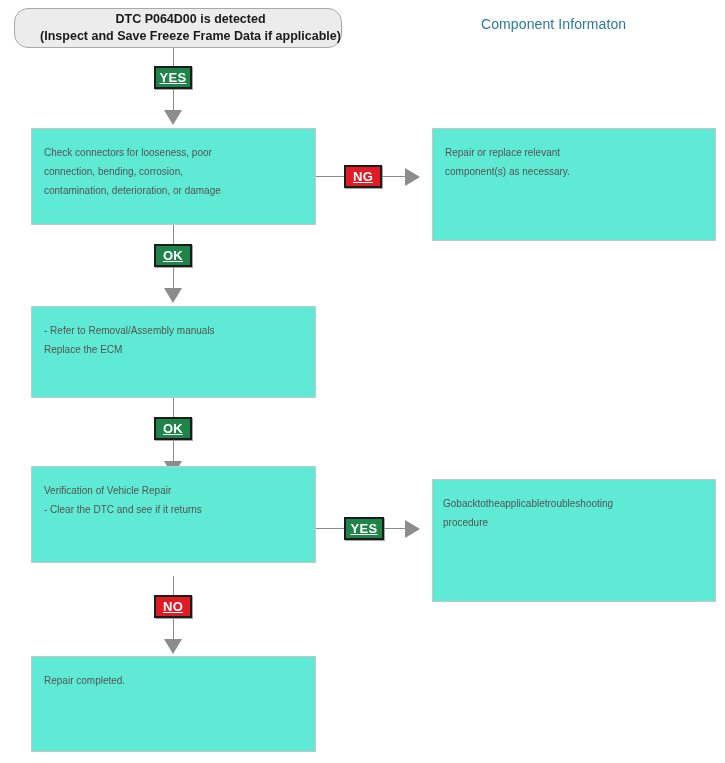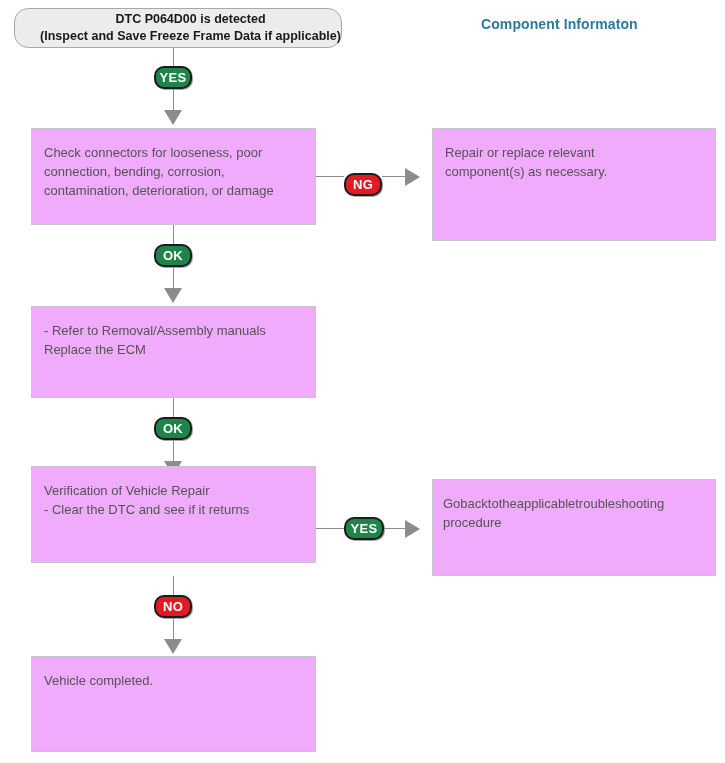--- a/index.html
+++ b/index.html
@@ -40,34 +40,34 @@
     text-align: center;
     display: flex;
     flex-direction: column;
     align-items: center;
     justify-content: center;
   }
   .start-box .line { white-space: nowrap; padding-left: 25px; }
 
   
   .proc-box {
-    background: #f0abfc;
+    background: #5eead4;
     border: 1px solid #c6c6c6;
     color: #545454;
-    font-size: 13px;
+    font-size: 10px;
     line-height: 19px;
     padding: 14px 12px 8px 12px;
   }
   .proc-box .line { display: block; }
 
   
   .section-title {
     color: #2b7a9b;
     font-size: 14px;
-    font-weight: bold;
+    font-weight: normal;
     letter-spacing: 0.1px;
     white-space: nowrap;
   }
 
   
   .vline {
     position: absolute;
     width: 1px;
     background: #8c8c8c;
   }
@@ -98,23 +98,24 @@
     position: absolute;
     box-sizing: border-box;
     border: 2px solid #1b1b1b;
     color: #ffffff;
     font-size: 13px;
     font-weight: bold;
     line-height: 1;
     display: flex;
     align-items: center;
     justify-content: center;
-    border-radius: 10px;
+    border-radius: 0;
     box-shadow: 1px 1px 0 rgba(0,0,0,0.35);
     letter-spacing: 0.3px;
+    text-decoration: underline;
   }
   .badge.green { background: #1e8449; }
   .badge.red   { background: #e01b24; }
 </style>
 </head>
 <body>
 
 <div id="canvas">
 
   <div class="node section-title" style="left:481px; top:16px;">Component Informaton</div>
@@ -132,21 +133,21 @@
   <div class="arrow-down" style="left:164px; top:110px;"></div>
 
   <div class="node proc-box" style="left:31px; top:128px; width:285px; height:97px;">
     <span class="line">Check connectors for looseness, poor</span>
     <span class="line">connection, bending, corrosion,</span>
     <span class="line">contamination, deterioration, or damage</span>
   </div>
 
   <div class="hline" style="left:316px; top:176px; width:28px;"></div>
 
-  <div class="badge red" style="left:344px; top:173px; width:38px; height:23px;">NG</div>
+  <div class="badge red" style="left:344px; top:165px; width:38px; height:23px;">NG</div>
 
   <div class="hline" style="left:382px; top:176px; width:25px;"></div>
   <div class="arrow-right" style="left:405px; top:168px;"></div>
 
   <div class="node proc-box" style="left:432px; top:128px; width:284px; height:113px;">
     <span class="line">Repair or replace relevant</span>
     <span class="line">component(s) as necessary.</span>
   </div>
 
   <div class="vline" style="left:173px; top:225px; height:19px;"></div>
@@ -173,29 +174,29 @@
     <span class="line">- Clear the DTC and see if it returns</span>
   </div>
 
   <div class="hline" style="left:316px; top:528px; width:28px;"></div>
 
   <div class="badge green" style="left:344px; top:517px; width:40px; height:23px;">YES</div>
 
   <div class="hline" style="left:384px; top:528px; width:23px;"></div>
   <div class="arrow-right" style="left:405px; top:520px;"></div>
 
-  <div class="node proc-box" style="left:432px; top:479px; width:284px; height:97px;padding-left:10px;">
+  <div class="node proc-box" style="left:432px; top:479px; width:284px; height:123px;padding-left:10px;">
     <span class="line">Gobacktotheapplicabletroubleshooting</span>
     <span class="line">procedure</span>
   </div>
 
   <div class="vline" style="left:173px; top:576px; height:19px;"></div>
 
   <div class="badge red" style="left:154px; top:595px; width:38px; height:23px;">NO</div>
 
   <div class="vline" style="left:173px; top:618px; height:23px;"></div>
   <div class="arrow-down" style="left:164px; top:639px;"></div>
 
   <div class="node proc-box" style="left:31px; top:656px; width:285px; height:96px;">
-    <span class="line">Vehicle completed.</span>
+    <span class="line">Repair completed.</span>
   </div>
 
 </div>
 
 </body></html>

